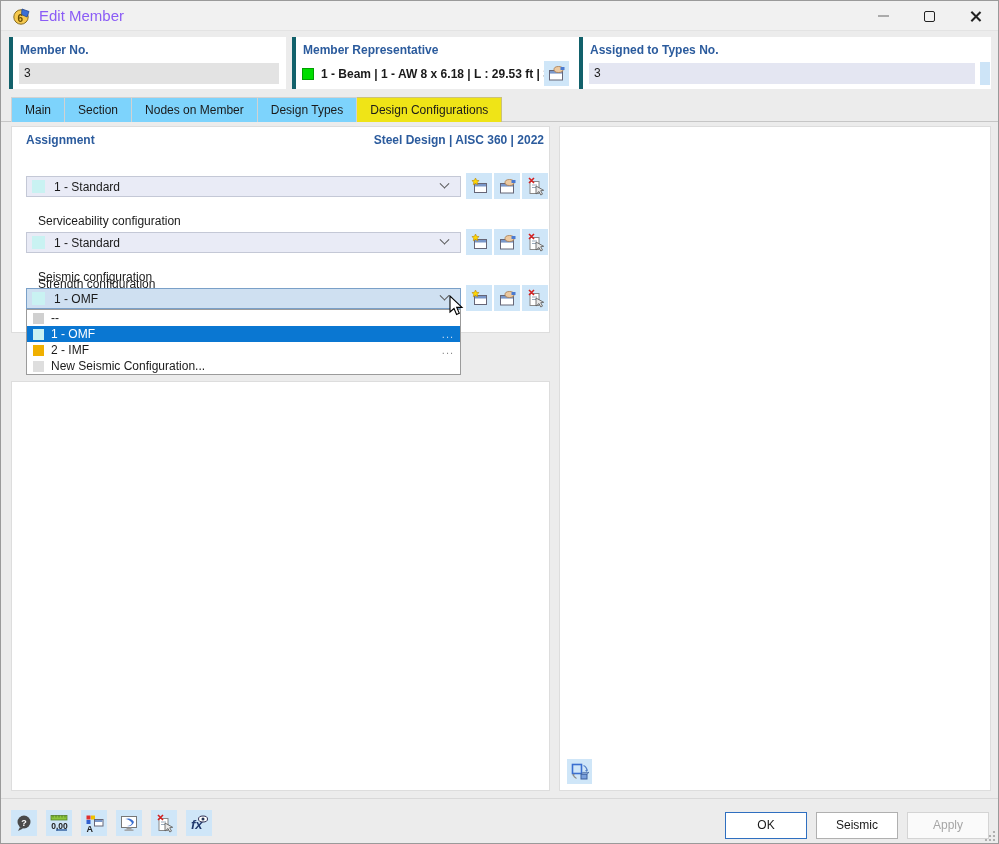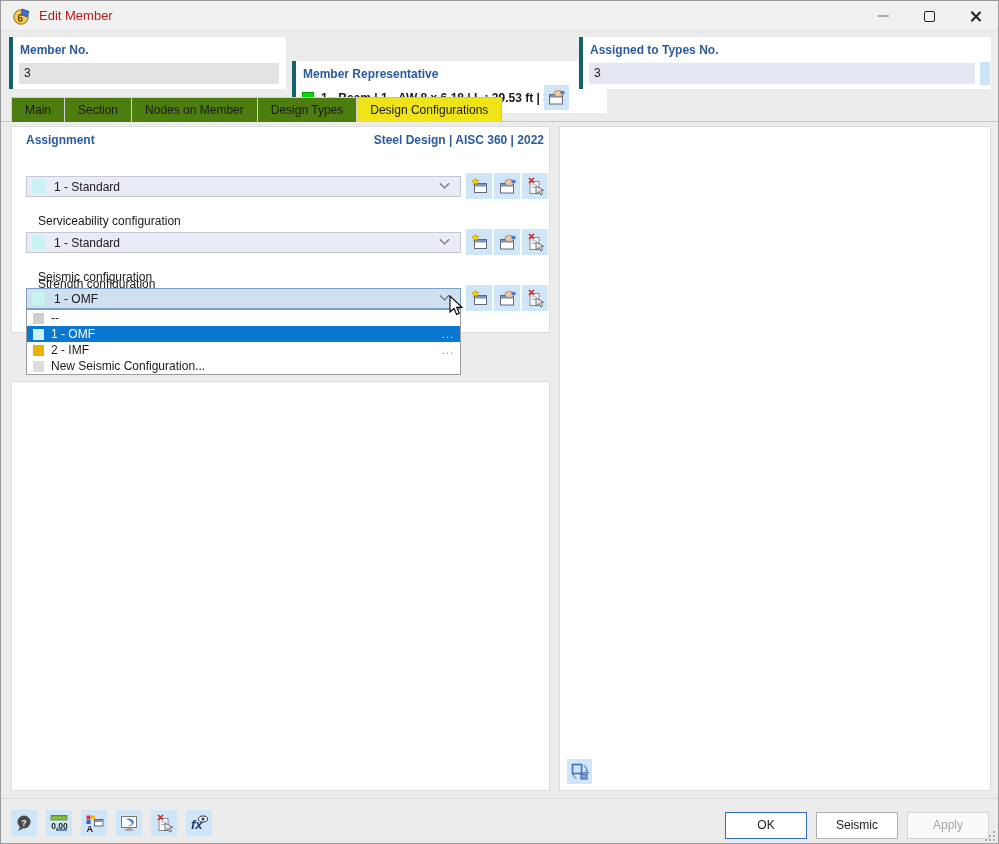--- a/index.html
+++ b/index.html
@@ -3,47 +3,47 @@
 <meta charset="utf-8">
 <style>
   * { box-sizing: border-box; margin: 0; padding: 0; }
   html,body { width: 999px; height: 844px; }
   body { font-family: "Liberation Sans", sans-serif; font-size: 12px; color: #1a1a1a; }
   .dialog { position: relative; width: 999px; height: 844px; background: #ececec; border: 1px solid #9a9a9a; overflow: hidden; }
 
   
   .titlebar { position: absolute; left: 0; top: 0; width: 100%; height: 30px; background: #f1f1f1; border-bottom: 1px solid #e3e3e3; }
   .titlebar .appicon { position: absolute; left: 12px; top: 6px; width: 18px; height: 18px; }
-  .titlebar .title { position: absolute; left: 38px; top: 0; line-height: 30px; font-size: 13px; color: #b91c1c; }
+  .titlebar .title { position: absolute; left: 38px; top: 0; line-height: 30px; font-size: 15px; color: #8b5cf6; }
   .wbtn { position: absolute; top: 0; width: 46px; height: 30px; display: flex; align-items: center; justify-content: center; }
   .wbtn.min  { right: 92px; } .wbtn.max { right: 46px; } .wbtn.close { right: 0; }
   .glyph-min { width: 11px; height: 2px; background: #ababab; }
   .glyph-max { width: 11px; height: 11px; border: 1.4px solid #222; border-radius: 2px; }
   .glyph-close { position: relative; width: 13px; height: 13px; }
   .glyph-close::before, .glyph-close::after { content: ""; position: absolute; left: 6px; top: 0; width: 1.6px; height: 13px; background: #222; }
   .glyph-close::before { transform: rotate(45deg); } .glyph-close::after { transform: rotate(-45deg); }
 
   
   .card { position: absolute; top: 36px; height: 52px; background: #fff; }
   .card .accent { position: absolute; left: 0; top: 0; width: 4px; height: 100%; }
   .card .clabel { position: absolute; left: 11px; top: 6px; font-weight: bold; color: #2b5b9d; }
   .card1 { left: 8px; width: 277px; }
-  .card2 { left: 291px; width: 315px; margin-top: 24px; }
+  .card2 { left: 291px; width: 315px; }
   .card3 { left: 578px; width: 412px; }
   .field-gray { position: absolute; left: 10px; top: 26px; width: 260px; height: 21px; background: #e3e3e3; line-height: 21px; padding-left: 5px; }
   .field-lav  { position: absolute; left: 10px; top: 26px; width: 386px; height: 21px; background: #e4e6f2; line-height: 21px; padding-left: 5px; }
   .expand-btn { position: absolute; left: 401px; top: 25px; width: 10px; height: 23px; background: #cde4f7; }
   .rep-row { position: absolute; left: 10px; top: 26px; right: 38px; height: 21px; display: flex; align-items: center; }
   .rep-row .sw { width: 12px; height: 12px; border: 1px solid #00a000; margin-right: 7px; flex: none; }
   .rep-row .reptext { font-weight: 600; white-space: nowrap; overflow: hidden; }
   .mini-btn { position: absolute; left: 252px; top: 24px; width: 25px; height: 25px; background: #cfe6f8; display: flex; align-items: center; justify-content: center; }
 
   
   .tabbar { position: absolute; left: 0; top: 96px; width: 999px; height: 25px; padding-left: 10px; display: flex; border-bottom: 1px solid #c6c6c6; }
-  .tab { height: 25px; line-height: 24px; padding: 0 13px; background: #4d7c0f; border: 1px solid #d2d2d2; border-bottom: none; white-space: nowrap; }
+  .tab { height: 25px; line-height: 24px; padding: 0 13px; background: #7dd3fc; border: 1px solid #d2d2d2; border-bottom: none; white-space: nowrap; }
   .tab + .tab { border-left: none; }
   .tab.active { border-color: #cbc27a; }
 
   
   .panel { position: absolute; background: #fff; border: 1px solid #dddddd; }
   .panel-a { left: 10px; top: 125px; width: 539px; height: 207px; }
   .panel-b { left: 10px; top: 380px; width: 539px; height: 410px; }
   .panel-c { left: 558px; top: 125px; width: 432px; height: 665px; }
 
   .assign-head { position: absolute; left: 14px; right: 5px; top: 6px; display: flex; }

